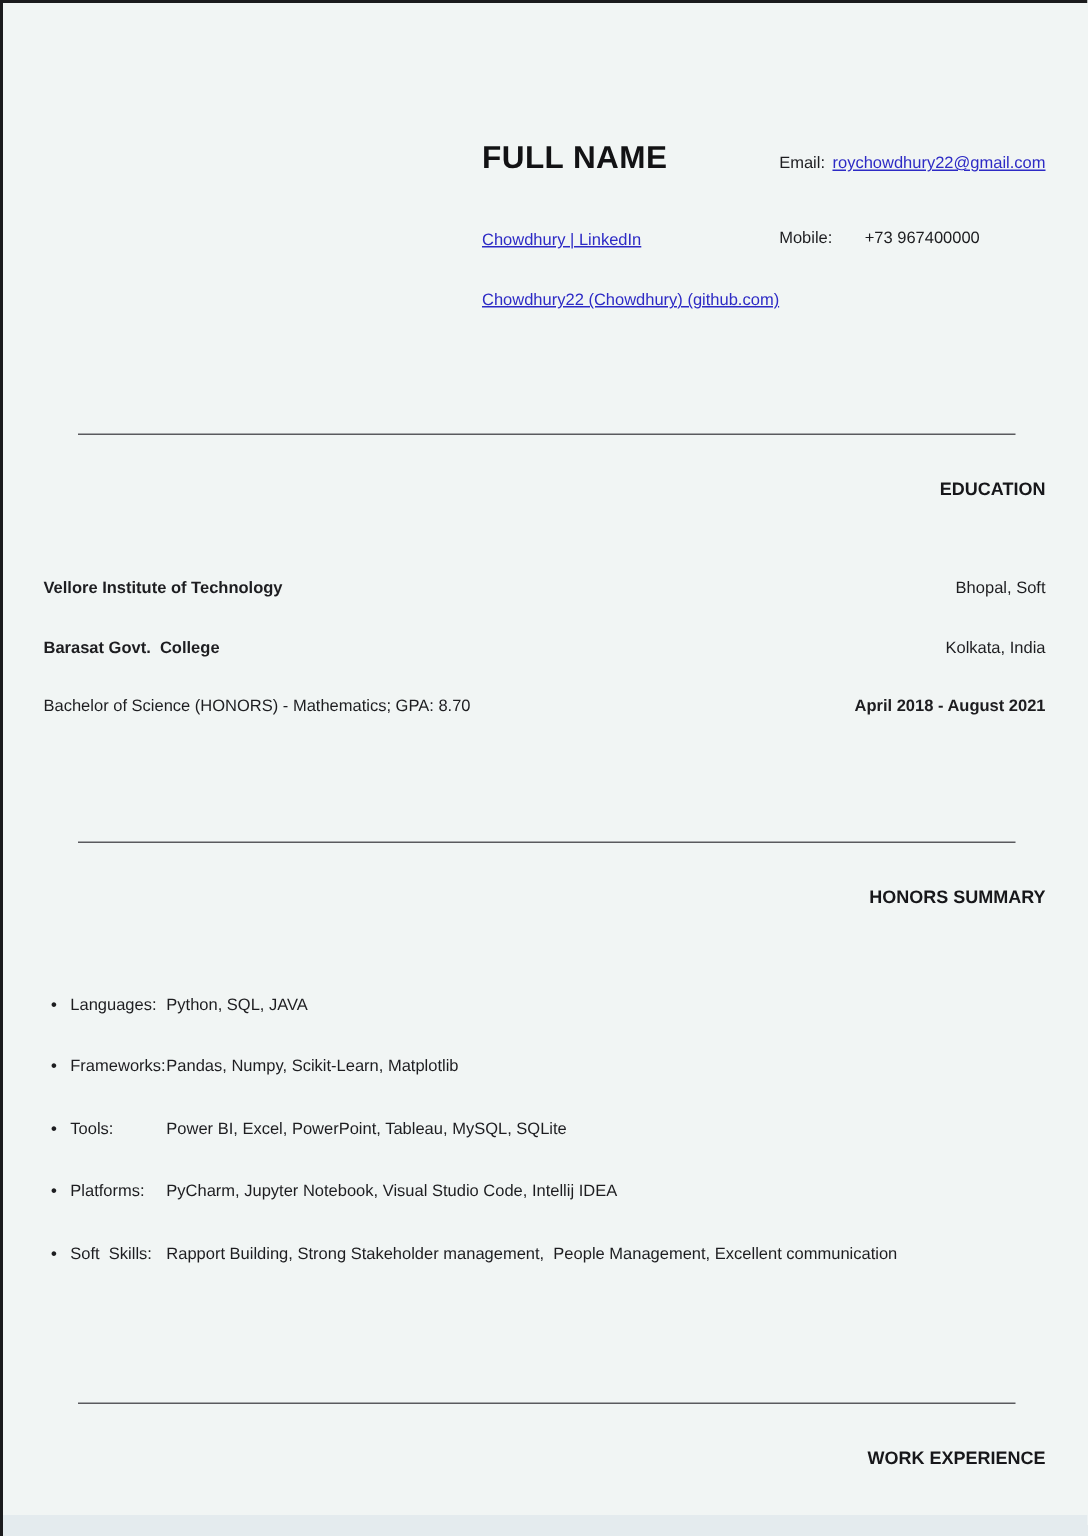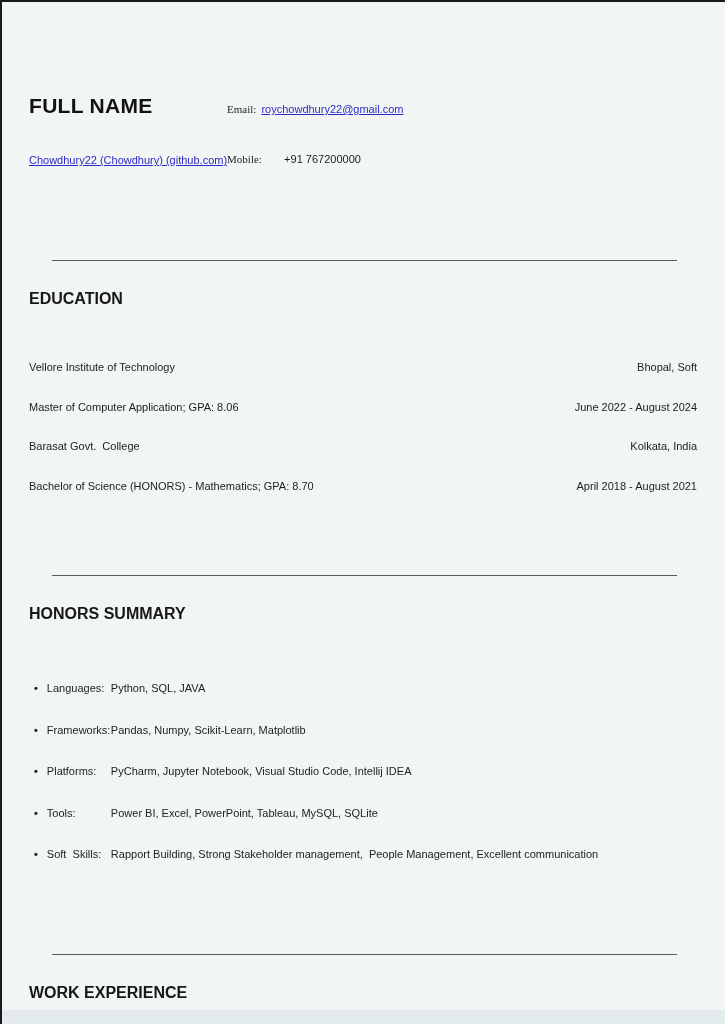--- a/index.html
+++ b/index.html
@@ -20,90 +20,87 @@
     position:relative;
   }
   .footer-strip {
     position:absolute; left:0; bottom:0;
     width:100%; height:14px;
     background:#e4ebee;
   }
   span, a, h1, h2, li, div { white-space:pre-wrap; }
 
   
-  .top { display:flex; justify-content:flex-start; }
+  .top { display:flex; justify-content:flex-end; }
   h1.name { font-size:21px; font-weight:bold; margin:0 0 10px; color:#121214; letter-spacing:0.3px; }
   .doclink { color:#2d2ac5; text-decoration:underline; cursor:pointer; }
   .top-left .doclink { display:block; line-height:16px; }
   .top-right { padding-top:9px; }
   .contact-row { margin-bottom:13px; line-height:13px; }
-  .contact-row .clabel { margin-right:5px;font-family:Liberation Serif, serif; }
+  .contact-row .clabel { margin-right:5px; }
   .contact-row.mobile .clabel { display:inline-block; width:57px; margin-right:0; }
 
   
   hr.rule { border:none; border-top:1px solid #5a5a5e; margin:9px 20px 0 23px; height:0; }
-  h2.sec-title { text-align:left; font-size:16px; font-weight:bold; margin:5px 0 4px; color:#17171a; }
+  h2.sec-title { text-align:right; font-size:12px; font-weight:bold; margin:5px 0 4px; color:#17171a; }
 
   
   .edu-row { display:flex; justify-content:space-between; line-height:15.5px; }
-  .b { font-weight:normal;text-align:center; }
+  .b { font-weight:bold;text-align:center; }
 
   
   ul.skills { list-style:none; margin:5px 0 9px; padding:0; }
   ul.skills li { display:flex; line-height:17.5px; padding-left:5px; }
   ul.skills li::before { content:"\2022"; font-weight:bold; margin-right:9px; }
   .sk-label { font-weight:normal; width:64px; flex-shrink:0; }
 </style>
 </head>
 <body>
 
 <div class="page">
 
   
   <div class="top">
     <div class="top-left">
       <h1 class="name">FULL NAME</h1>
+      <a class="doclink">Chowdhury | LinkedIn</a>
       <a class="doclink">Chowdhury22 (Chowdhury) (github.com)</a>
     </div>
     <div class="top-right">
       <div class="contact-row"><span class="clabel">Email:</span><a class="doclink">roychowdhury22@gmail.com</a></div>
-      <div class="contact-row mobile"><span class="clabel">Mobile:</span><span>+91 767200000</span></div>
+      <div class="contact-row mobile"><span class="clabel">Mobile:</span><span>+73 967400000</span></div>
     </div>
   </div>
 
   
   <hr class="rule">
   <h2 class="sec-title">EDUCATION</h2>
   <div>
     <div class="edu-row">
       <span class="b">Vellore Institute of Technology</span>
       <span>Bhopal, Soft</span>
-    </div>
-    <div class="edu-row">
-      <span>Master of Computer Application; GPA: 8.06</span>
-      <span class="b">June 2022 - August 2024</span>
     </div>
     <div class="edu-row">
       <span class="b">Barasat Govt.  College</span>
       <span>Kolkata, India</span>
     </div>
     <div class="edu-row">
       <span>Bachelor of Science (HONORS) - Mathematics; GPA: 8.70</span>
       <span class="b">April 2018 - August 2021</span>
     </div>
   </div>
 
   
   <hr class="rule">
   <h2 class="sec-title">HONORS SUMMARY</h2>
   <ul class="skills">
     <li><span class="sk-label">Languages:</span><span class="sk-values">Python, SQL, JAVA</span></li>
     <li><span class="sk-label">Frameworks:</span><span class="sk-values">Pandas, Numpy, Scikit-Learn, Matplotlib</span></li>
+    <li><span class="sk-label">Tools:</span><span class="sk-values">Power BI, Excel, PowerPoint, Tableau, MySQL, SQLite</span></li>
     <li><span class="sk-label">Platforms:</span><span class="sk-values">PyCharm, Jupyter Notebook, Visual Studio Code, Intellij IDEA</span></li>
-    <li><span class="sk-label">Tools:</span><span class="sk-values">Power BI, Excel, PowerPoint, Tableau, MySQL, SQLite</span></li>
     <li><span class="sk-label">Soft  Skills:</span><span class="sk-values">Rapport Building, Strong Stakeholder management,  People Management, Excellent communication</span></li>
   </ul>
 
   
   <hr class="rule">
   <h2 class="sec-title">WORK EXPERIENCE</h2>
   
 
   
   

